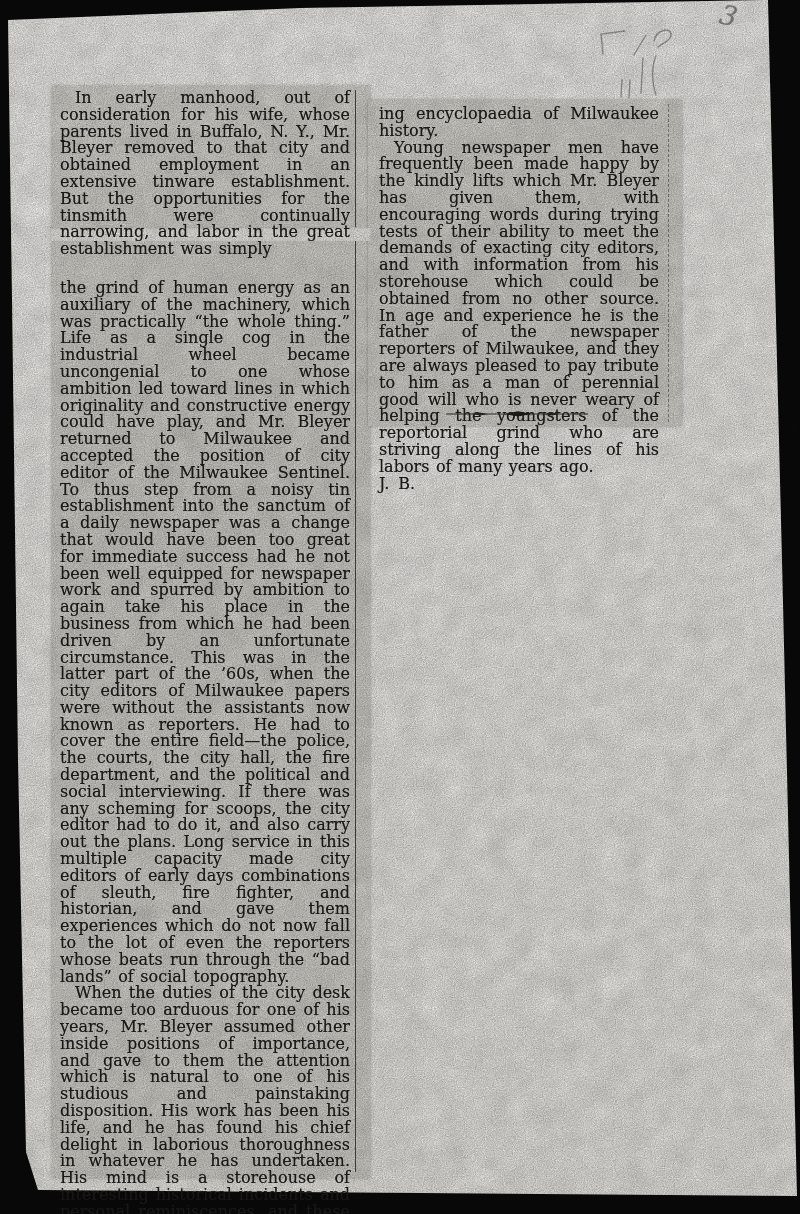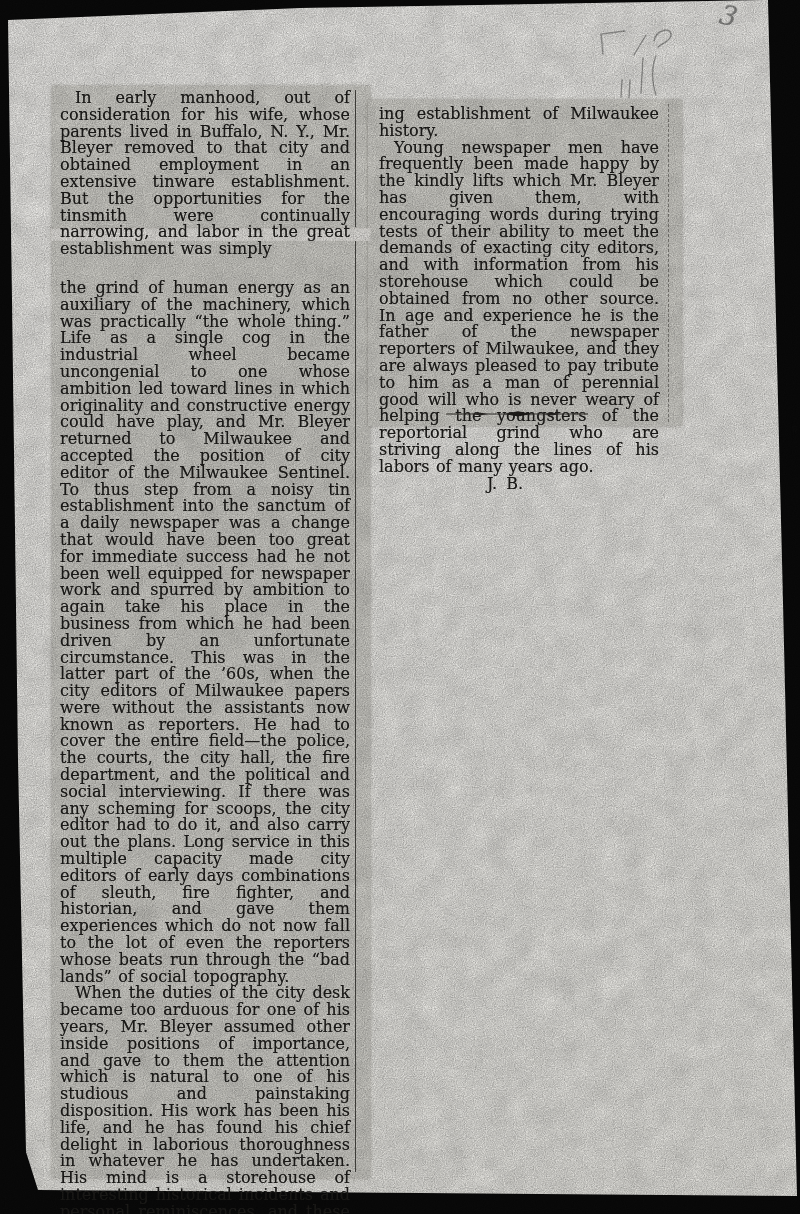--- a/index.html
+++ b/index.html
@@ -19,21 +19,21 @@
   .rule-v{position:absolute;width:0;border-left:1px solid rgba(35,33,30,.78);z-index:2;}
   .rule-left{left:355px;top:90px;height:1082px;}
   .rule-right{left:668px;top:104px;height:318px;border-left:1px dashed rgba(55,52,48,.5);}
   .coltext{position:absolute;z-index:4;color:#1f1e1c;font-size:16px;line-height:16.8px;
            text-align:justify;word-spacing:1.5px;text-shadow:0 0 .5px rgba(35,33,30,.55);}
   .col-left{left:60px;top:90px;width:290px;}
   .col-right{left:379px;top:106px;width:280px;}
   .coltext p{margin:0;}
   .coltext p.indent{text-indent:15px;}
   .coltext p.cont{margin-top:22px;}
-  .signature{text-align:center;padding-right:28px;margin-top:1px;word-spacing:4px;}
+  .signature{text-align:left;padding-right:28px;margin-top:1px;word-spacing:4px;}
   .ornament{position:absolute;left:442px;top:406px;z-index:4;}
   .pencil{position:absolute;left:585px;top:10px;z-index:5;}
   .page-num{position:absolute;left:720px;top:0px;z-index:5;color:#8a8a88;
             font-size:27px;font-style:italic;transform:rotate(14deg);
             text-shadow:0 0 1px rgba(140,140,138,.6);}
   .noise{position:absolute;left:0;top:0;z-index:6;pointer-events:none;}
 </style>
 </head>
 <body>
 
@@ -48,21 +48,21 @@
   <div class="rule-v rule-left"></div>
   <div class="rule-v rule-right"></div>
 
   <div class="coltext col-left">
     <p class="indent">In early manhood, out of consideration for his wife, whose parents lived in Buffalo, N. Y., Mr. Bleyer removed to that city and obtained employment in an extensive tinware establishment. But the opportunities for the tinsmith were continually narrowing, and labor in the great establishment was simply</p>
     <p class="cont">the grind of human energy as an auxiliary of the machinery, which was practically “the whole thing.” Life as a single cog in the industrial wheel became uncongenial to one whose ambition led toward lines in which originality and constructive energy could have play, and Mr. Bleyer returned to Milwaukee and accepted the position of city editor of the Milwaukee Sentinel. To thus step from a noisy tin establishment into the sanctum of a daily newspaper was a change that would have been too great for immediate success had he not been well equipped for newspaper work and spurred by ambition to again take his place in the business from which he had been driven by an unfortunate circumstance. This was in the latter part of the ’60s, when the city editors of Milwaukee papers were without the assistants now known as reporters. He had to cover the entire field—the police, the courts, the city hall, the fire department, and the political and social interviewing. If there was any scheming for scoops, the city editor had to do it, and also carry out the plans. Long service in this multiple capacity made city editors of early days combinations of sleuth, fire fighter, and historian, and gave them experiences which do not now fall to the lot of even the reporters whose beats run through the “bad lands” of social topography.</p>
     <p class="indent">When the duties of the city desk became too arduous for one of his years, Mr. Bleyer assumed other inside positions of importance, and gave to them the attention which is natural to one of his studious and painstaking disposition. His work has been his life, and he has found his chief delight in laborious thoroughness in whatever he has undertaken. His mind is a storehouse of interesting historical incidents and personal reminiscences, and these recollections are supplemented by a large volume of printed and written data which he has patiently compiled during his many years of newspaper work. Although this material constitutes an asset of inestimable value in newspaper work, it has always been freely drawn upon for the benefit of inquirers, and Mr. Bleyer has come to be regarded as a liv-</p>
   </div>
 
   <div class="coltext col-right">
-    <p>ing establishment of Milwaukee history.</p>
+    <p>ing encyclopaedia of Milwaukee history.</p>
     <p class="indent">Young newspaper men have frequently been made happy by the kindly lifts which Mr. Bleyer has given them, with encouraging words during trying tests of their ability to meet the demands of exacting city editors, and with information from his storehouse which could be obtained from no other source. In age and experience he is the father of the newspaper reporters of Milwaukee, and they are always pleased to pay tribute to him as a man of perennial good will who is never weary of helping the youngsters of the reportorial grind who are striving along the lines of his labors of many years ago.</p>
     <p class="signature">J. B.</p>
   </div>
 
   <svg class="ornament" width="150" height="14" viewBox="0 0 150 14">
     <line x1="4" y1="8" x2="146" y2="8" stroke="#3a3834" stroke-width="1"></line>
     <line x1="4" y1="8" x2="20" y2="8" stroke="#6b6860" stroke-width="0.6"></line>
     <line x1="130" y1="8" x2="146" y2="8" stroke="#6b6860" stroke-width="0.6"></line>
     <polygon points="30,8 38,6.6 46,8 38,9.4" fill="#2c2a27"></polygon>
     <polygon points="62,8 76,5.2 90,8 76,10.6" fill="#22201d"></polygon>

